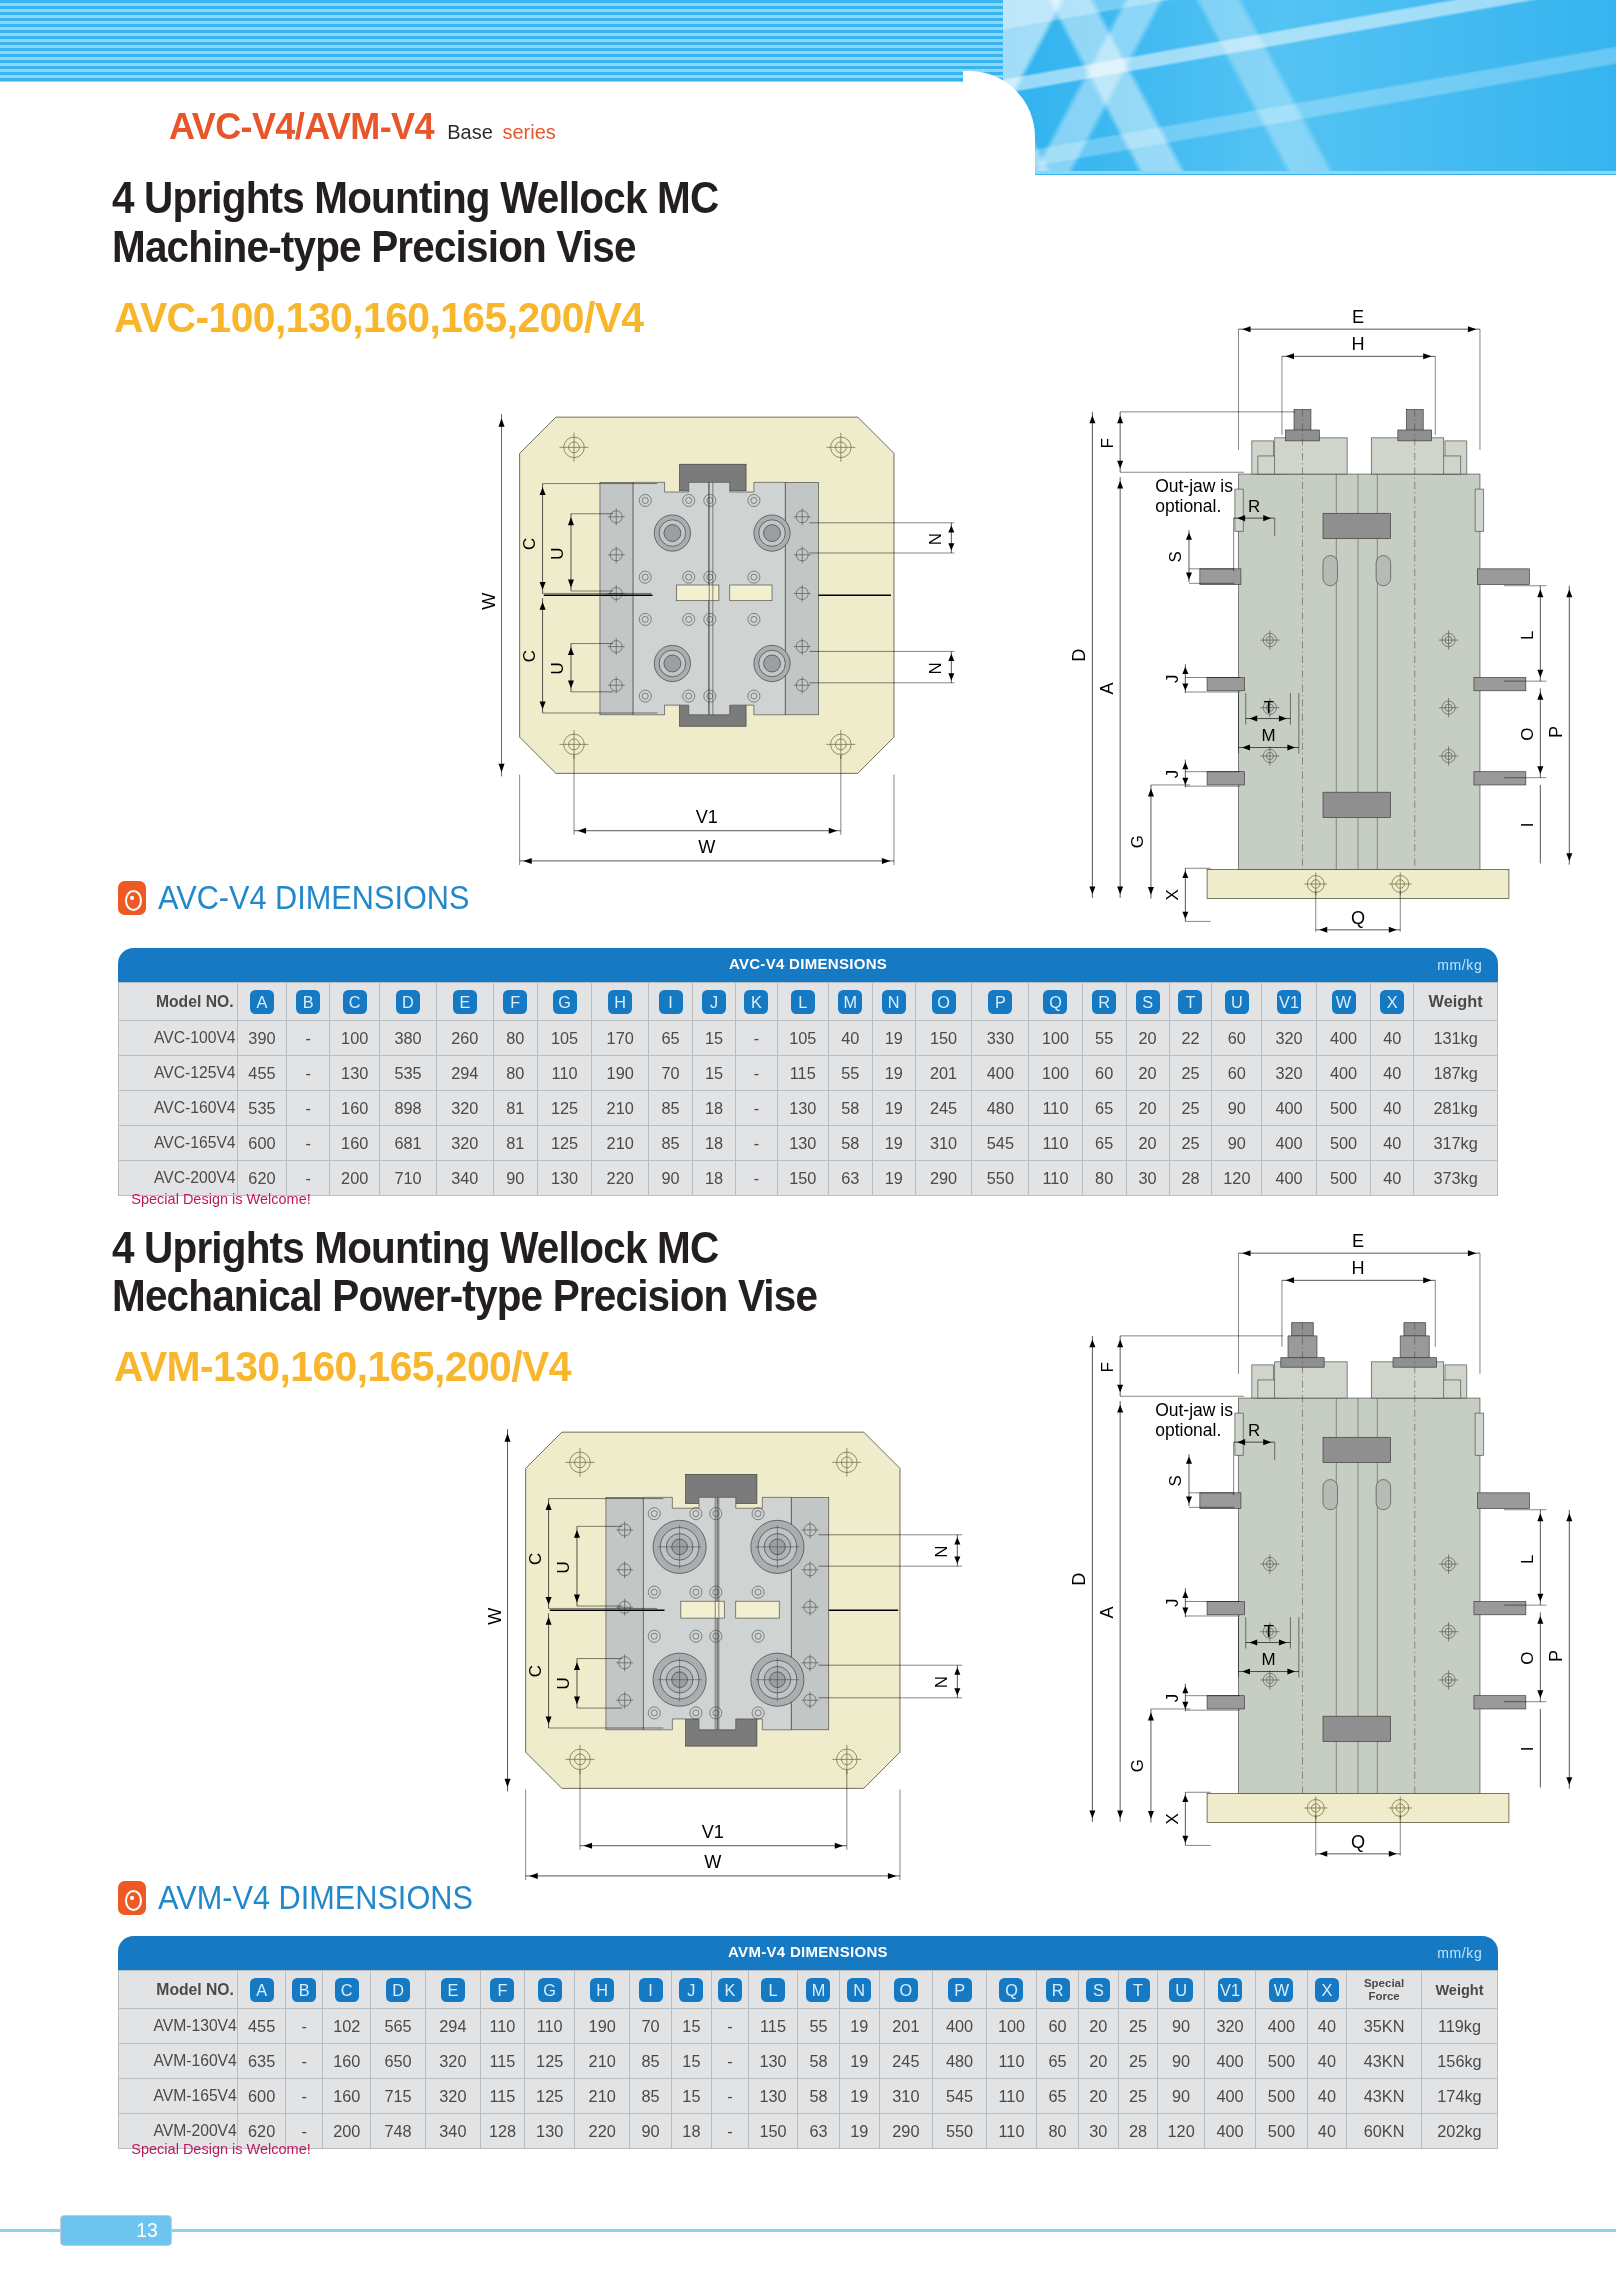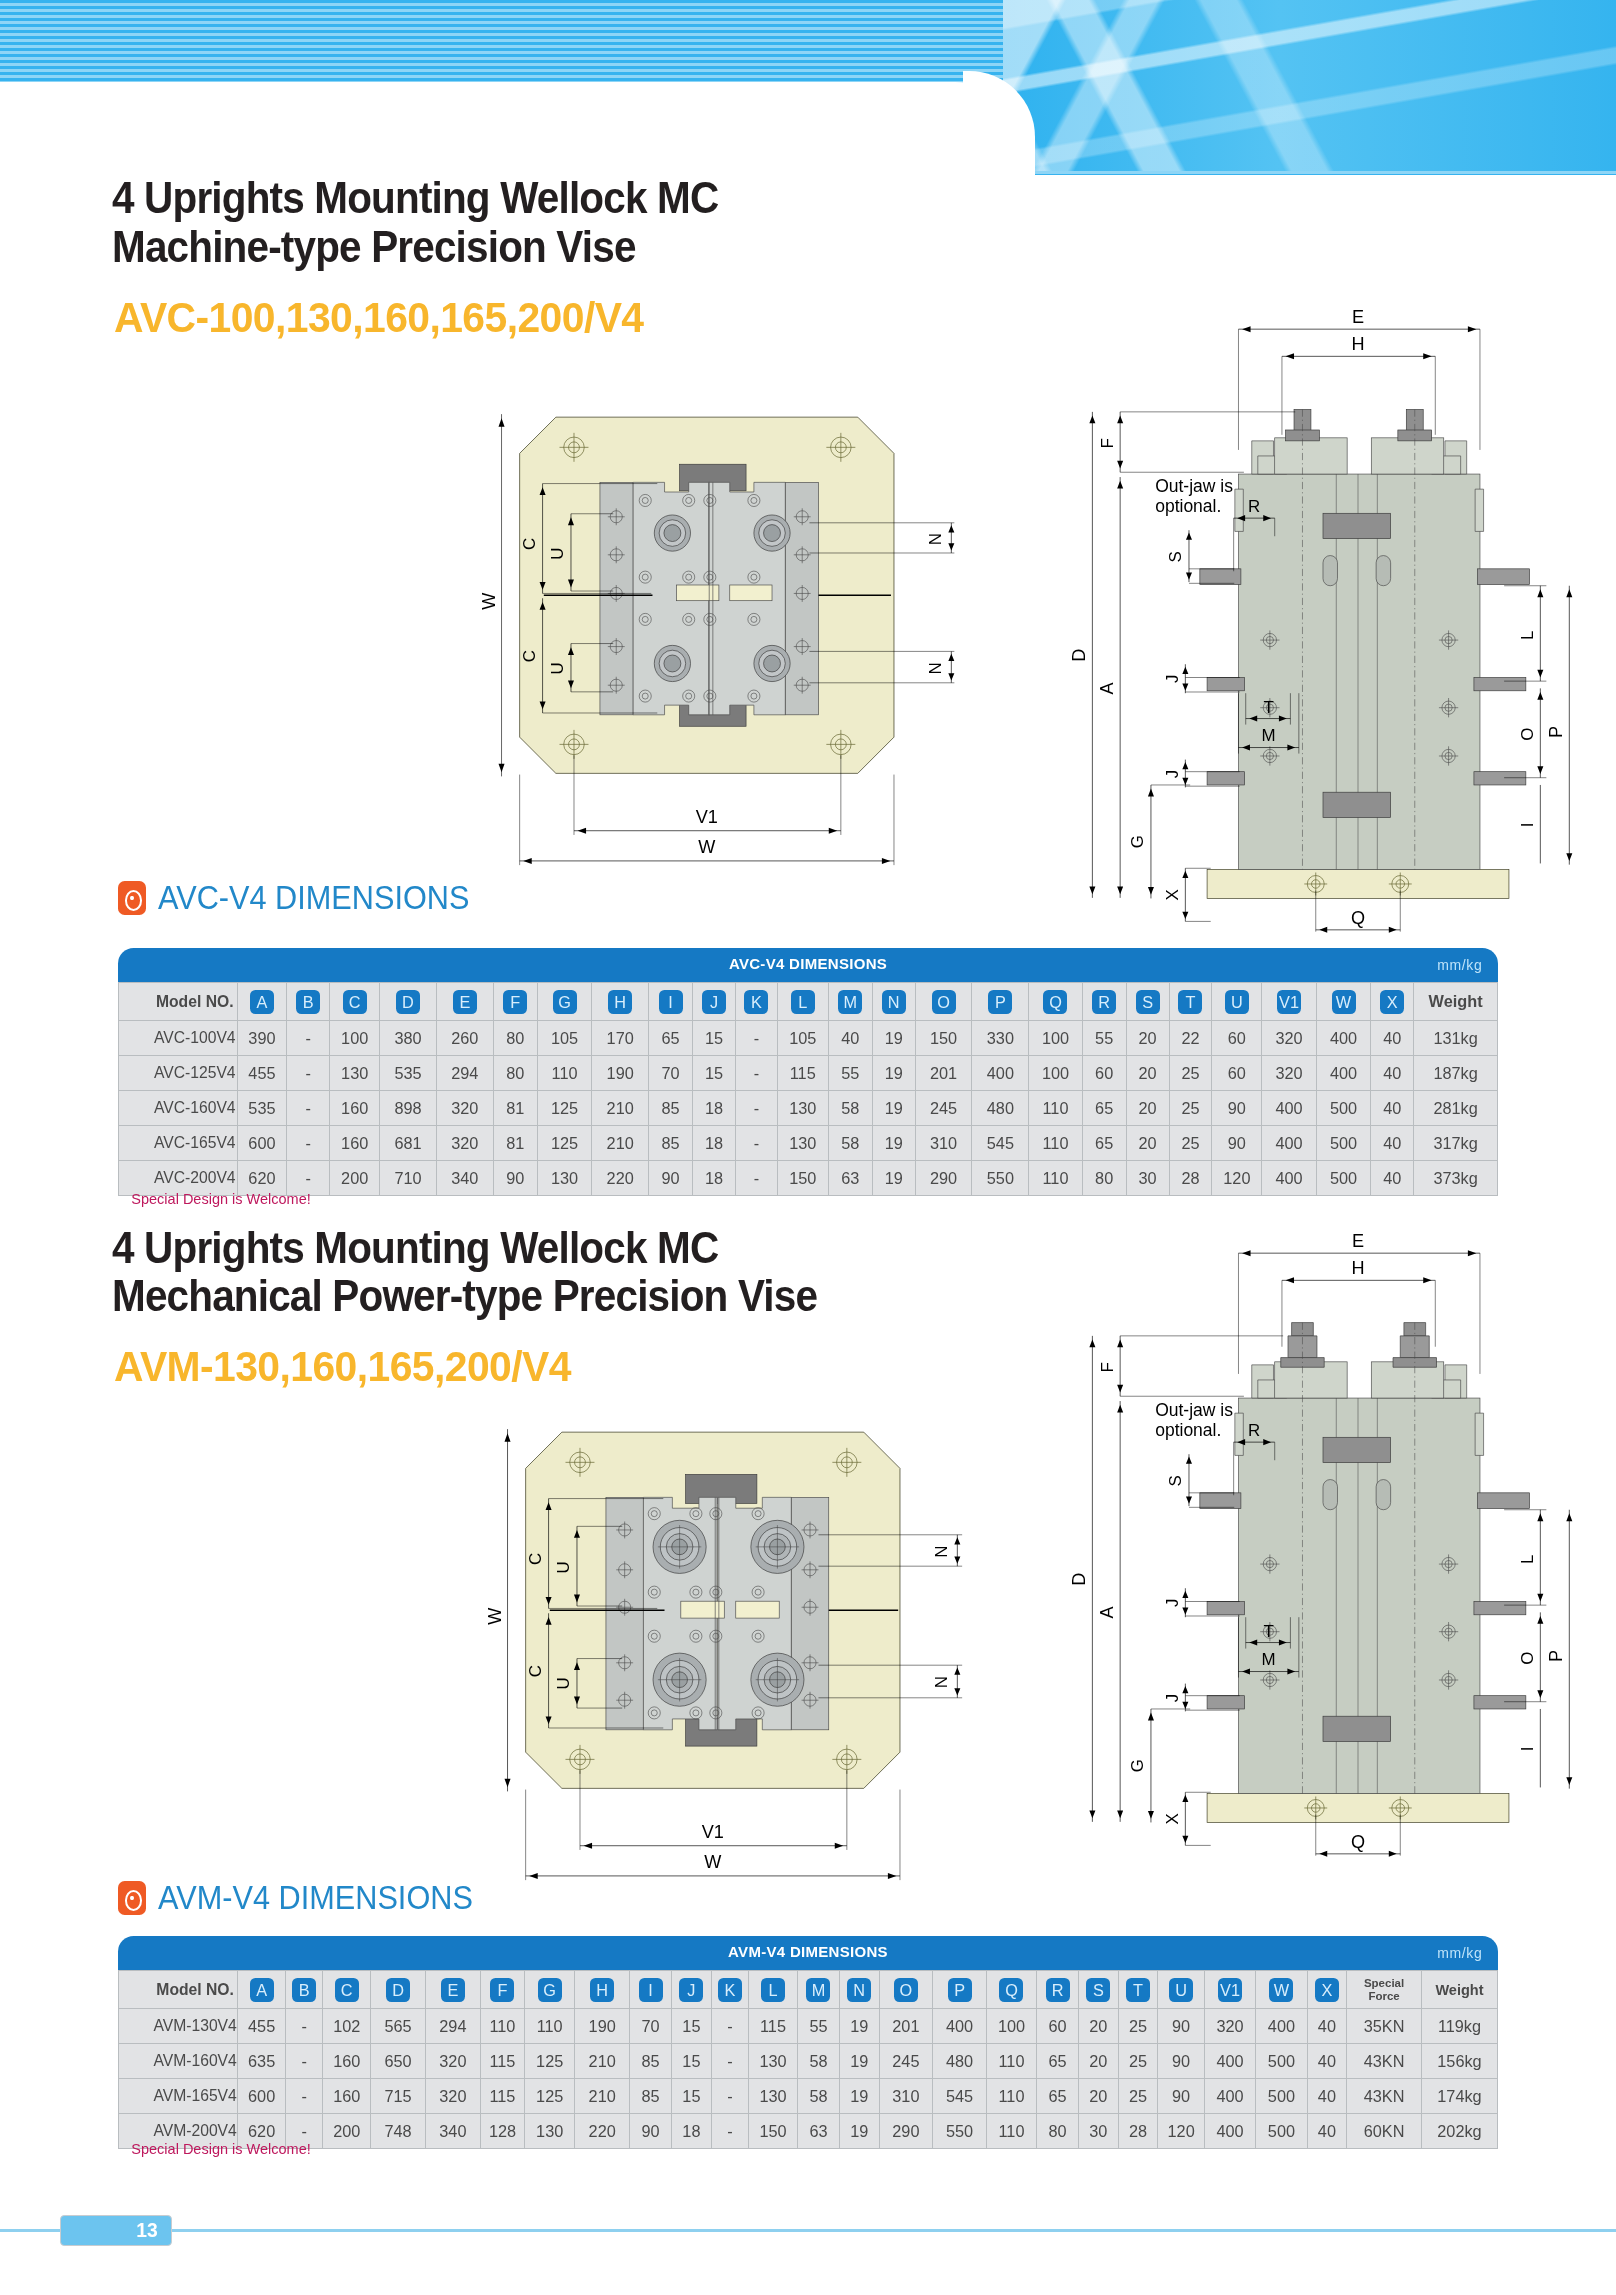--- a/index.html
+++ b/index.html
@@ -112,37 +112,42 @@
   .note {
     position:absolute; font-size:14.5px; color:#be185d;
   }
 
   
   .foot-line { position:absolute; left:0; top:2229px; width:1617px; height:3px; background:#8ed0ef; }
   .foot-num {
     position:absolute; left:60px; top:2215px; width:112px; height:31px;
     background:#6cc4ef; border-radius:4.2px;
     border:1.2px solid #c8ccd0;
-    color:#fff; font-size:19.3px; text-align:right; padding-right:13.3px; line-height:30px;font-weight:bold;
+    color:#fff; font-size:19.3px; text-align:right; padding-right:13.3px; line-height:30px;
   }
 
   
   .draw { position:absolute; }
   .draw svg { display:block; }
 </style>
 </head>
 <body>
 
 <div id="page">
 
   <div class="banner">
     <div class="banner-photo"></div>
     <div class="banner-white-wedge"></div>
   </div>
   <div class="title-plate"></div>
+  <div class="title-plate-label">
+    <span class="tp-main">AVC-V4/AVM-V4</span>
+    <span class="tp-base">Base</span>
+    <span class="tp-series">series</span>
+  </div>
 
   <div class="sec h-big" style="left:112px; top:175px; width:1027px;">4 Uprights Mounting Wellock MC</div>
   <div class="sec h-big" style="left:112px; top:224px; width:1027px;">Machine-type Precision Vise</div>
   <div class="sec h-model" style="left:114px; top:293px; width:1087px;">AVC-100,130,160,165,200/V4</div>
 
   <div class="draw" style="left:471px; top:393px;">
     <svg width="532" height="483" viewBox="0 0 880 800">
       <g stroke="#000" stroke-width="1.1" fill="none" font-family="Liberation Sans, sans-serif" font-size="26">
 
         <polygon points="140,40 640,40 700,100 700,570 640,630 140,630 80,570 80,100" fill="#eeeccb" stroke="#3a3a20" stroke-width="1.2"></polygon>

